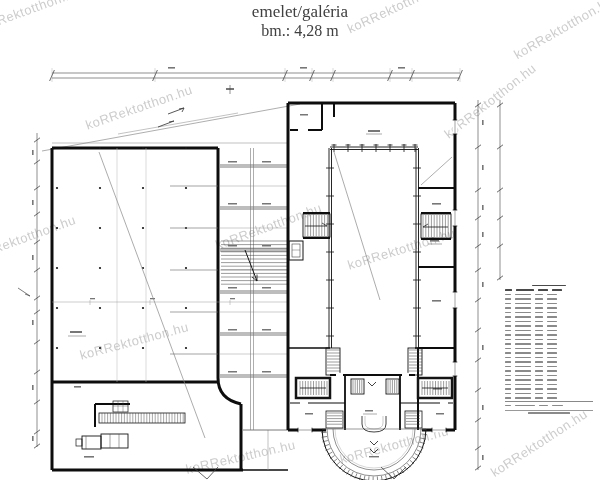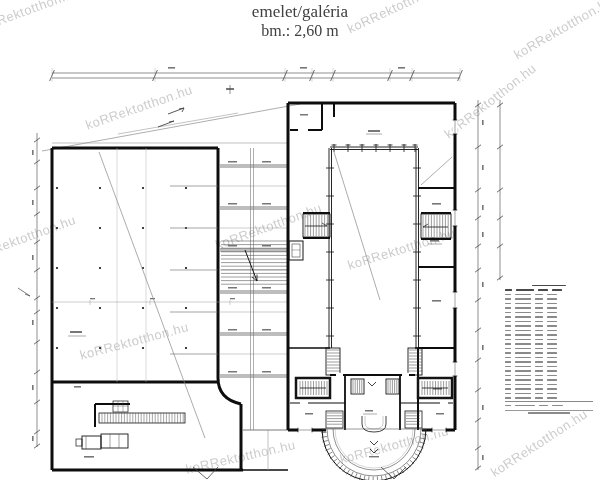--- a/index.html
+++ b/index.html
@@ -19,21 +19,21 @@
   .sched .total{border-top:.5px solid #888;margin-top:1px;padding-top:1px;}
   .sched .foot{display:flex;justify-content:center;margin-top:2px;border-top:.5px solid #999;padding-top:1.5px;}
 </style>
 </head>
 <body>
 
 <div class="stage">
 
   <div class="title-block">
     <div class="l1">emelet/galéria</div>
-    <div class="l2">bm.: 2,60 m</div>
+    <div class="l2">bm.: 4,28 m</div>
   </div>
 
   <span class="wm" style="left:-26px;top:22px;transform:rotate(-20deg)">koRRektotthon.hu</span>
   <span class="wm" style="left:348px;top:22px;transform:rotate(-25deg)">koRRektotthon.hu</span>
   <span class="wm" style="left:515px;top:48px;transform:rotate(-30deg)">koRRektotthon.hu</span>
   <span class="wm" style="left:86px;top:118px;transform:rotate(-19deg)">koRRektotthon.hu</span>
   <span class="wm" style="left:446px;top:128px;transform:rotate(-38deg)">koRRektotthon.hu</span>
   <span class="wm" style="left:-30px;top:250px;transform:rotate(-20deg)">koRRektotthon.hu</span>
   <span class="wm" style="left:80px;top:348px;transform:rotate(-15deg)">koRRektotthon.hu</span>
   <span class="wm" style="left:348px;top:258px;transform:rotate(-17deg)">koRRektotthon.hu</span>

